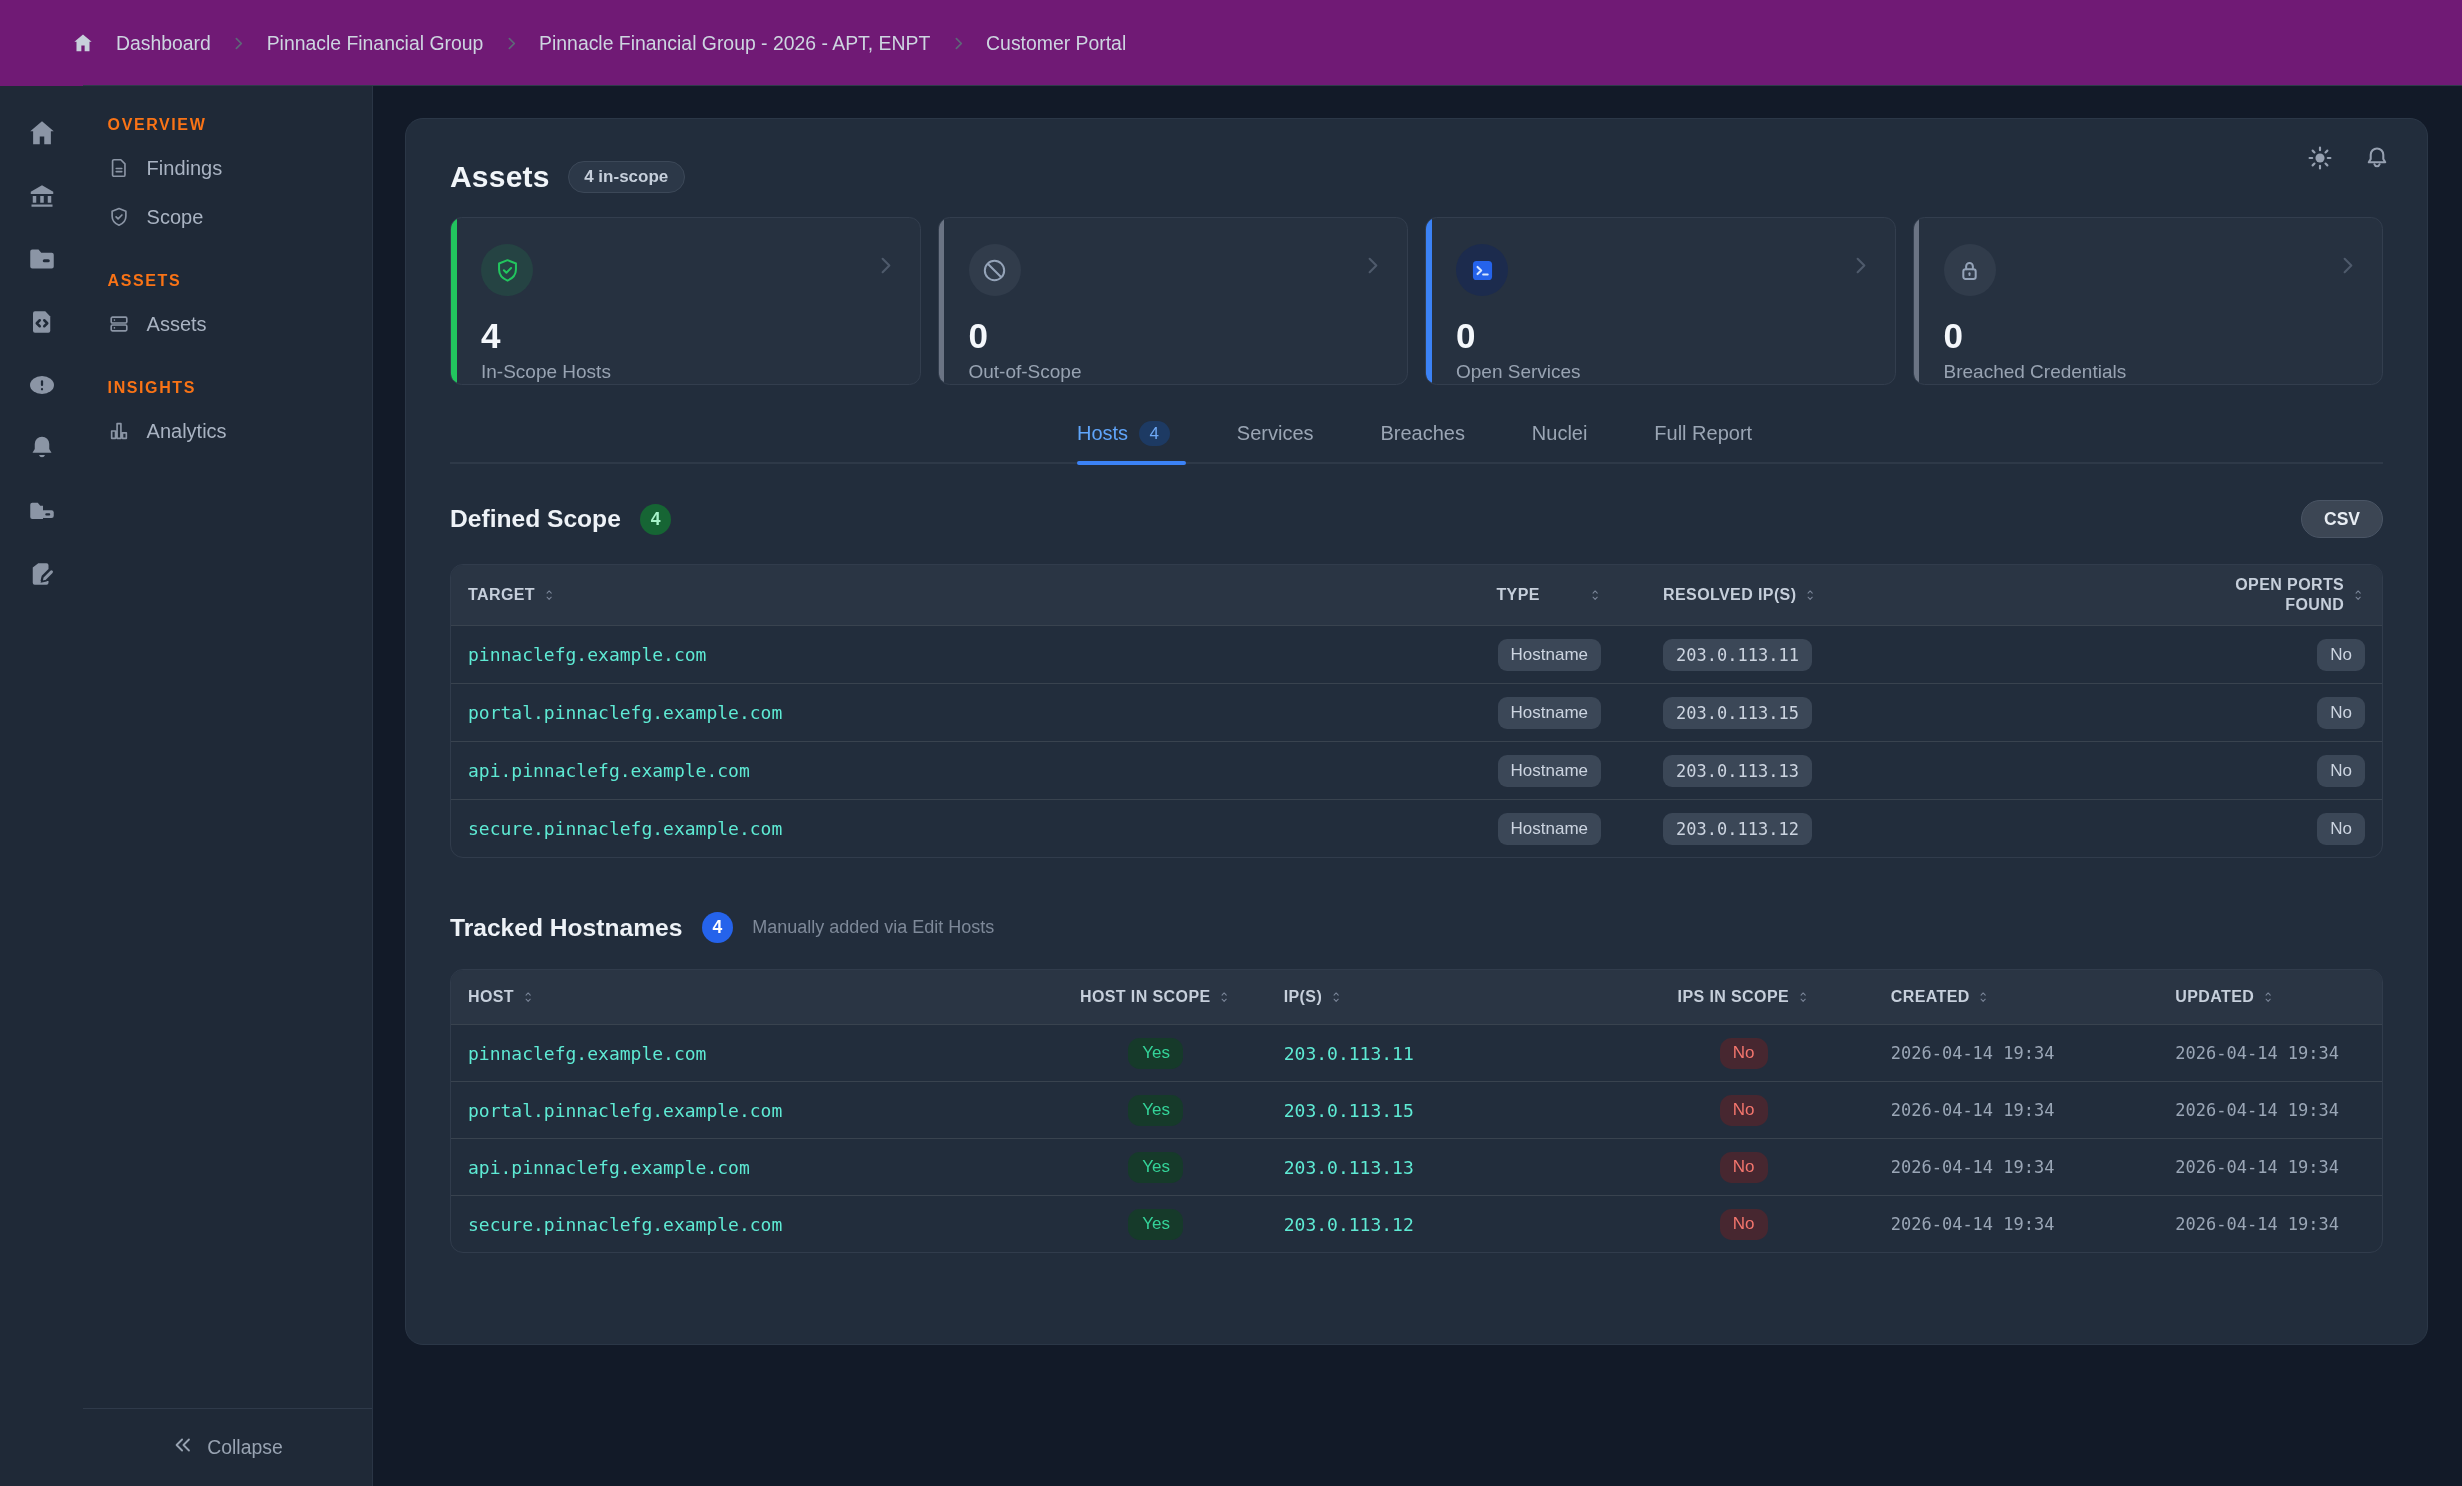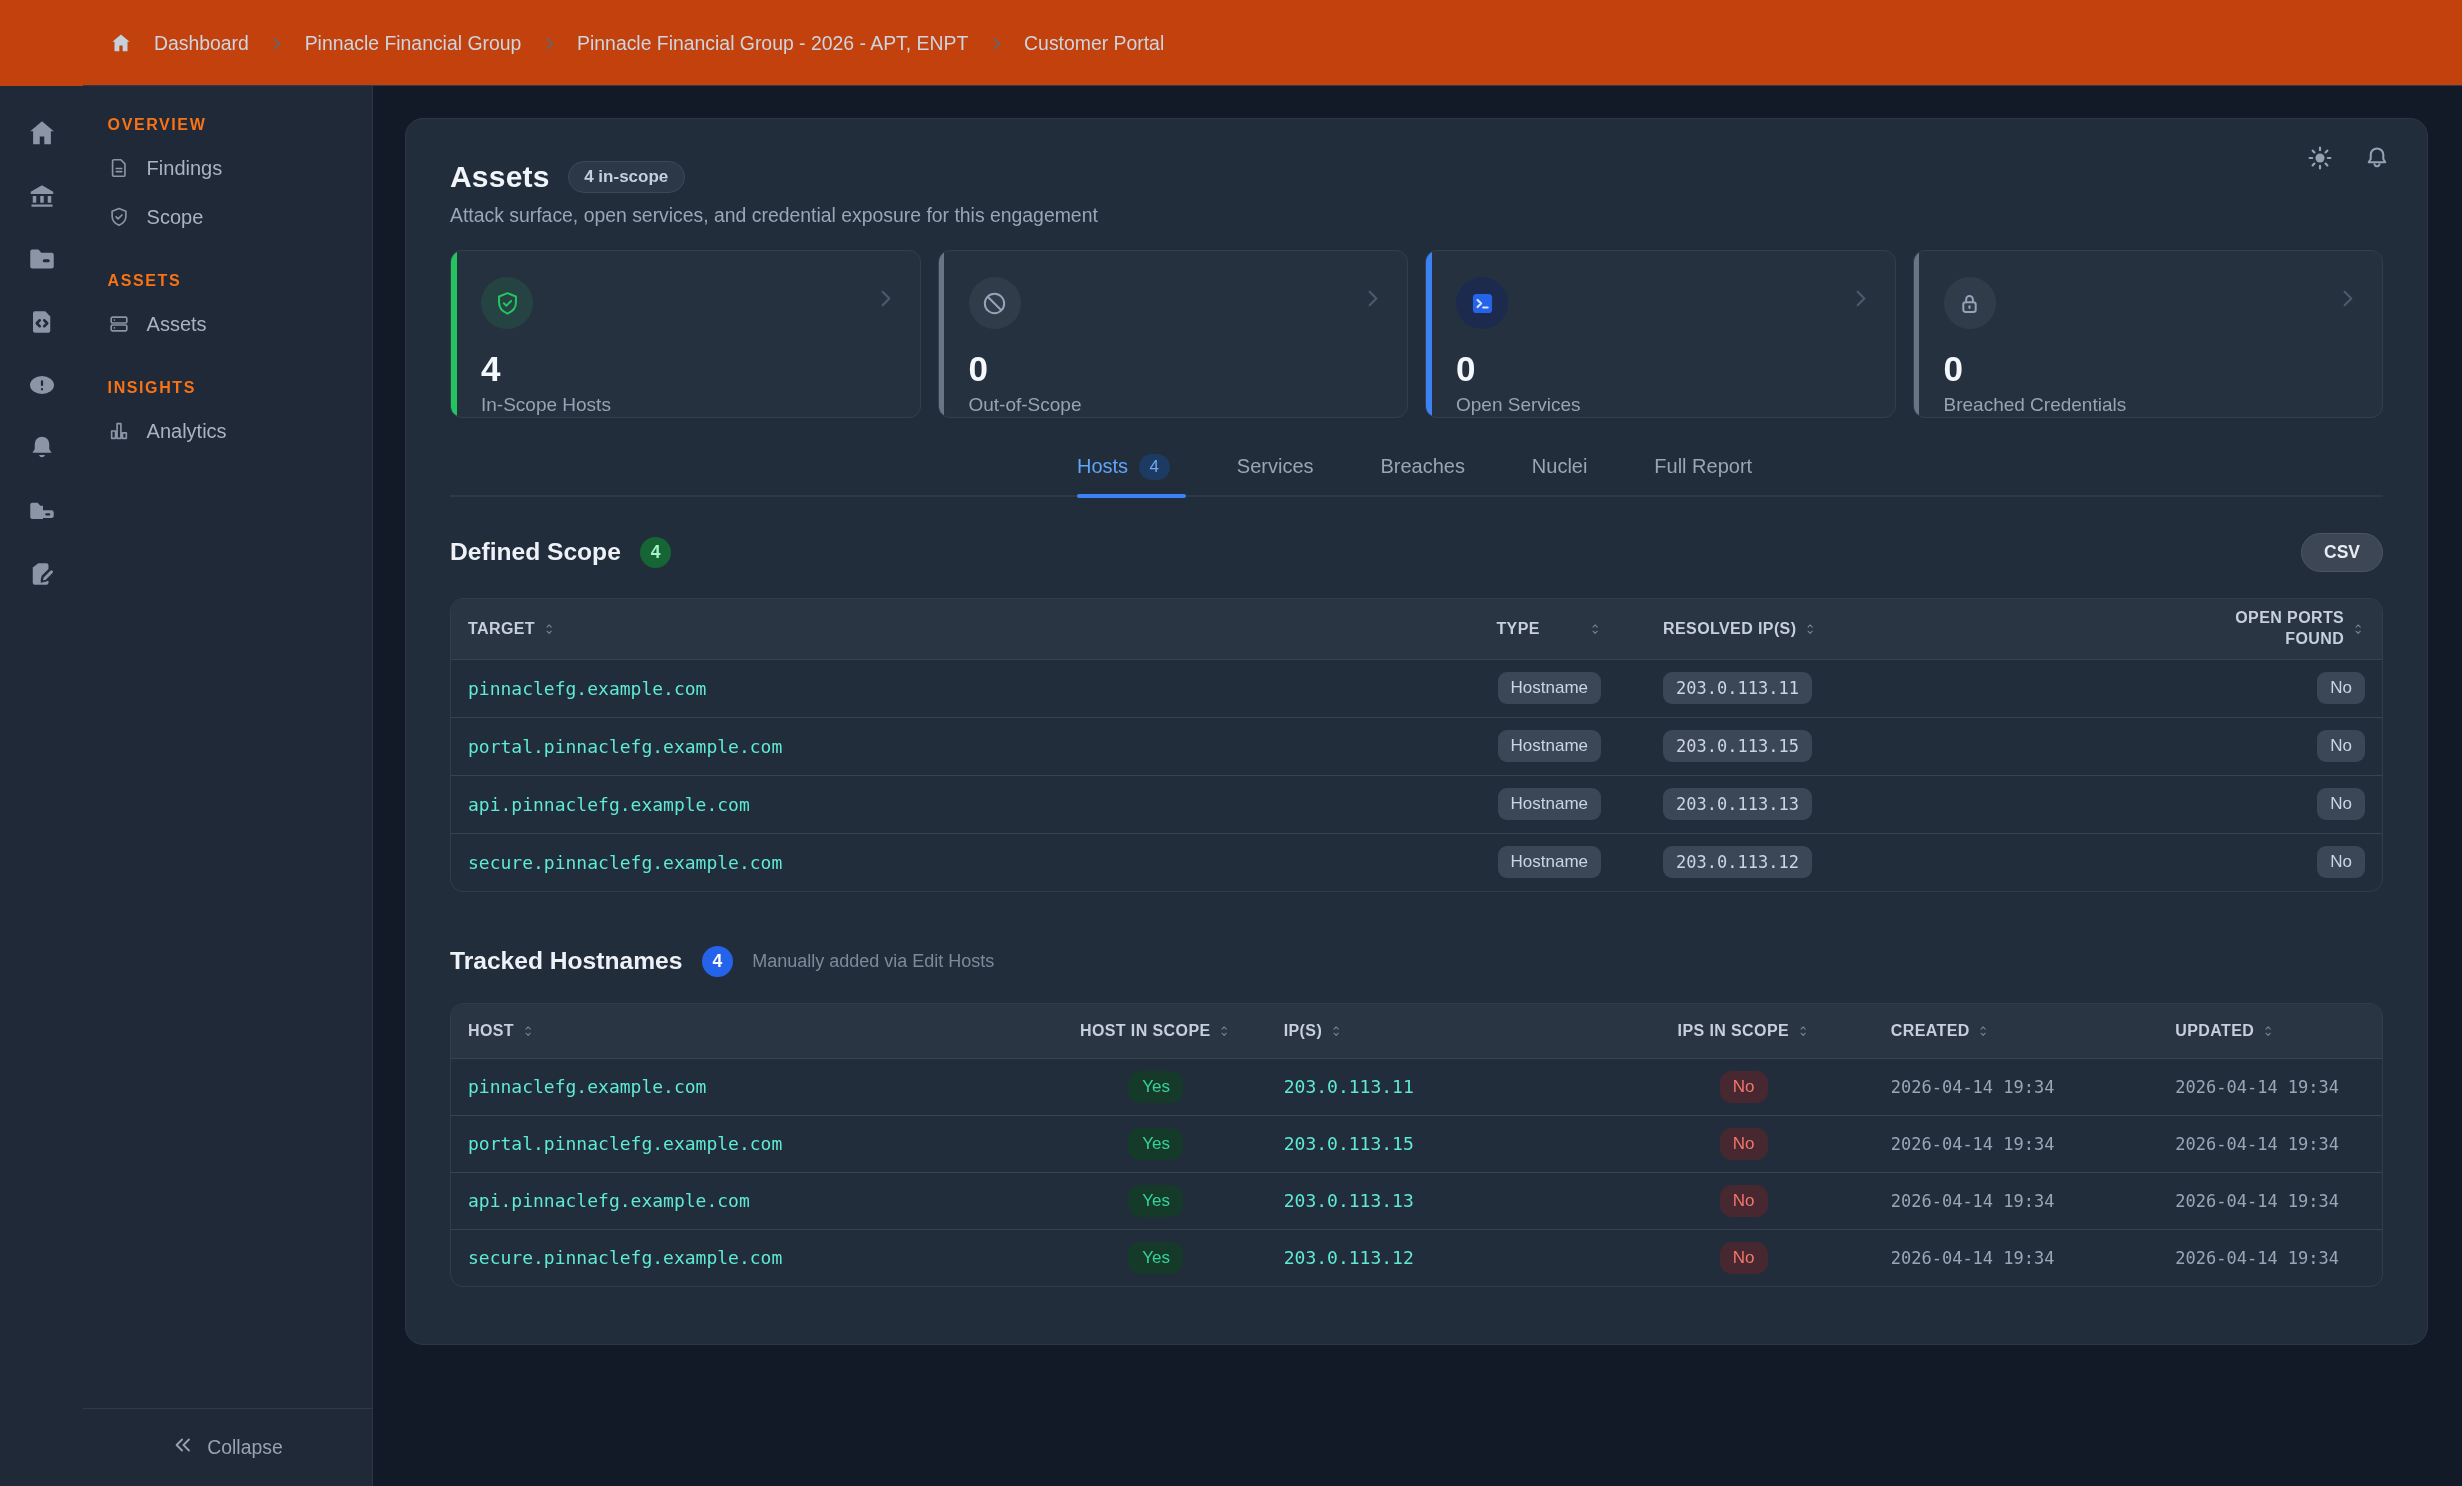--- a/index.html
+++ b/index.html
@@ -7,23 +7,23 @@
   body {
     font-family:"Liberation Sans", sans-serif;
     background:#121a28;
     color:#dfe5ee;
     overflow:hidden;
   }
 
   
   .topbar {
     position:relative; height:86px; width:100%;
-    background:#c2410c;
+    background:#701a75;
     display:flex; align-items:center;
-    padding-left:110px;
+    padding-left:72px;
   }
   .topbar-divider { position:absolute; left:83px; right:0; bottom:0; height:1.3px; background:#2e3a4a; }
   .breadcrumb { display:flex; align-items:center; gap:19.4px; font-size:19.4px; color:#cdd5e0; }
   .crumb { cursor:pointer; white-space:nowrap; }
   .crumb-sep { color:#5d6878; display:flex; }
   .home-ic { color:#c7cfda; display:flex; margin-right:2.6px; }
 
   
   .shell { display:flex; height:1400px; }
 
@@ -329,21 +329,20 @@
                 <path d="M12 3.2a5.8 5.8 0 0 0-5.8 5.8v4L4.4 16h15.2l-1.8-3V9A5.8 5.8 0 0 0 12 3.2z"></path>
                 <path d="M9.6 17.8a2.5 2.5 0 0 0 4.8 0"></path>
               </svg></span>
           </span>
       </div>
 
       <div class="title-row">
         <h1 class="page-title">Assets</h1>
         <span class="title-badge">4 in-scope</span>
       </div>
-      <p class="subtitle">Attack surface, open services, and credential exposure for this engagement</p>
 
       <div class="stats">
         <div class="stat-card">
           <div class="stat-accent" style="background:#22c55e"></div>
           <div class="stat-iconwrap ic-green">
               <svg viewBox="0 0 24 24" fill="none" stroke="currentColor" stroke-width="1.8" stroke-linecap="round" stroke-linejoin="round">
                 <path d="M12 2.8 19.5 5.8v5.4c0 4.6-3 8-7.5 9.8-4.5-1.8-7.5-5.2-7.5-9.8V5.8z"></path>
                 <path d="m8.8 11.8 2.2 2.2 4.2-4.2"></path>
               </svg>
             </div>

